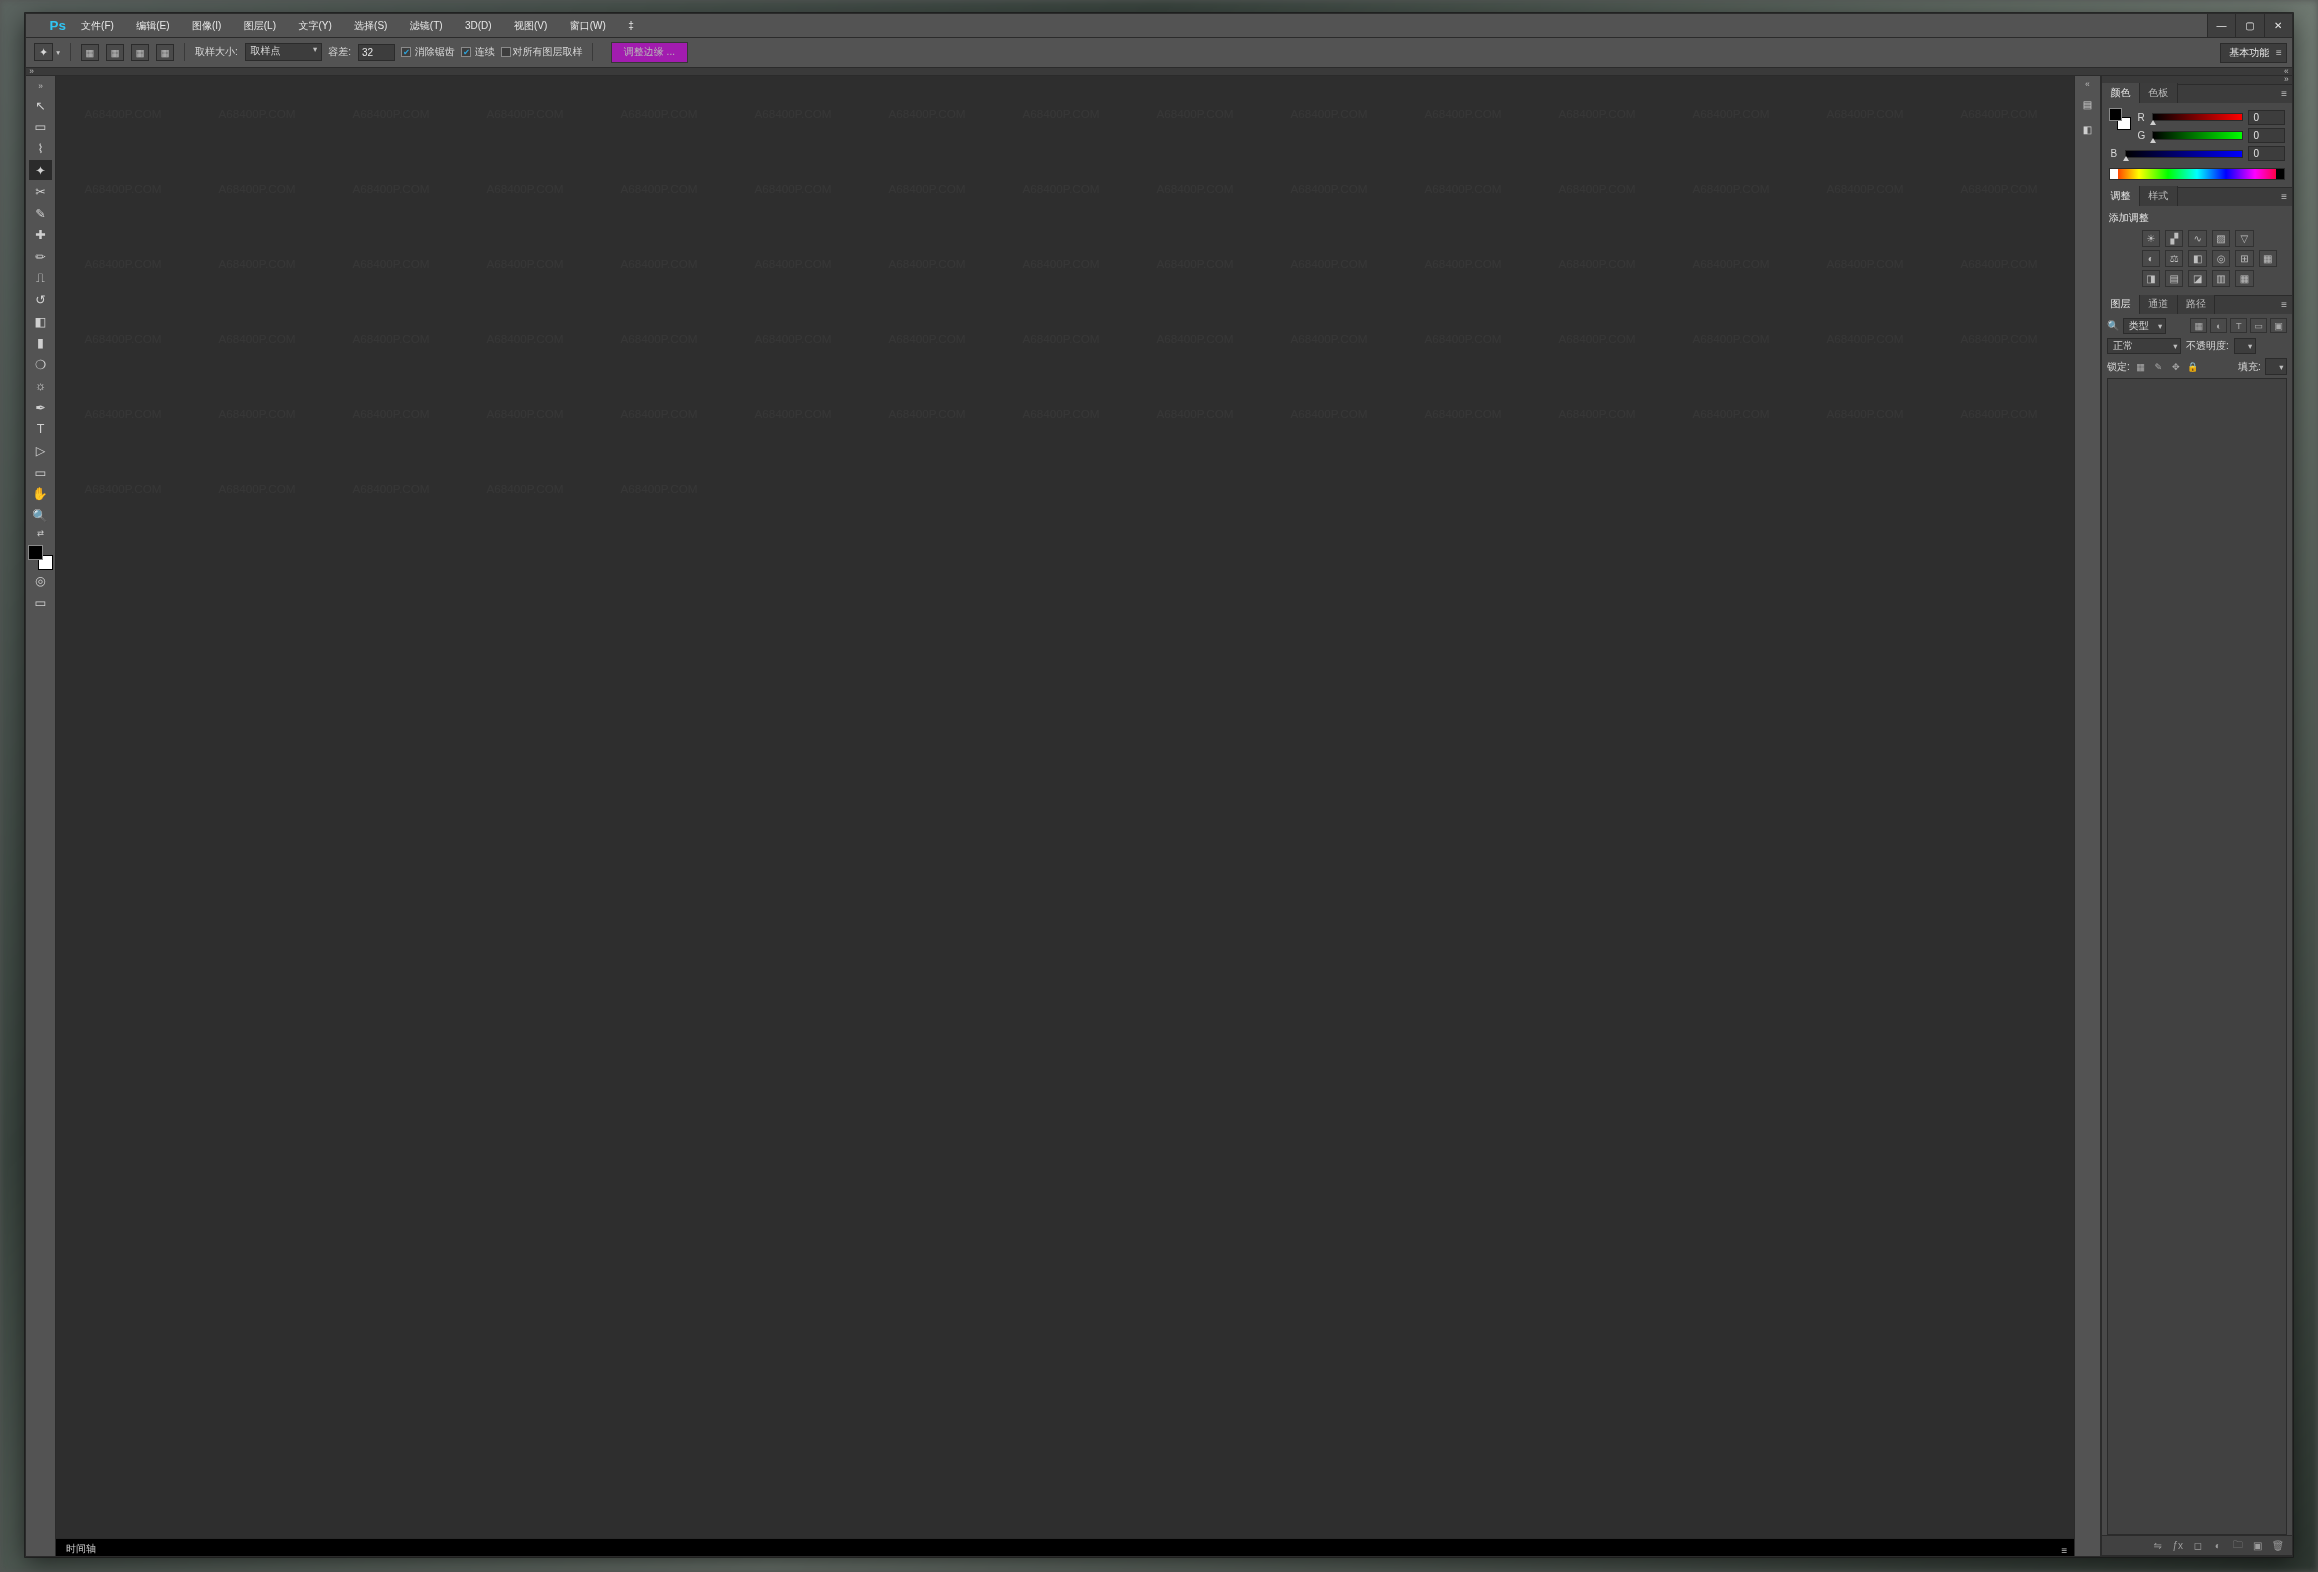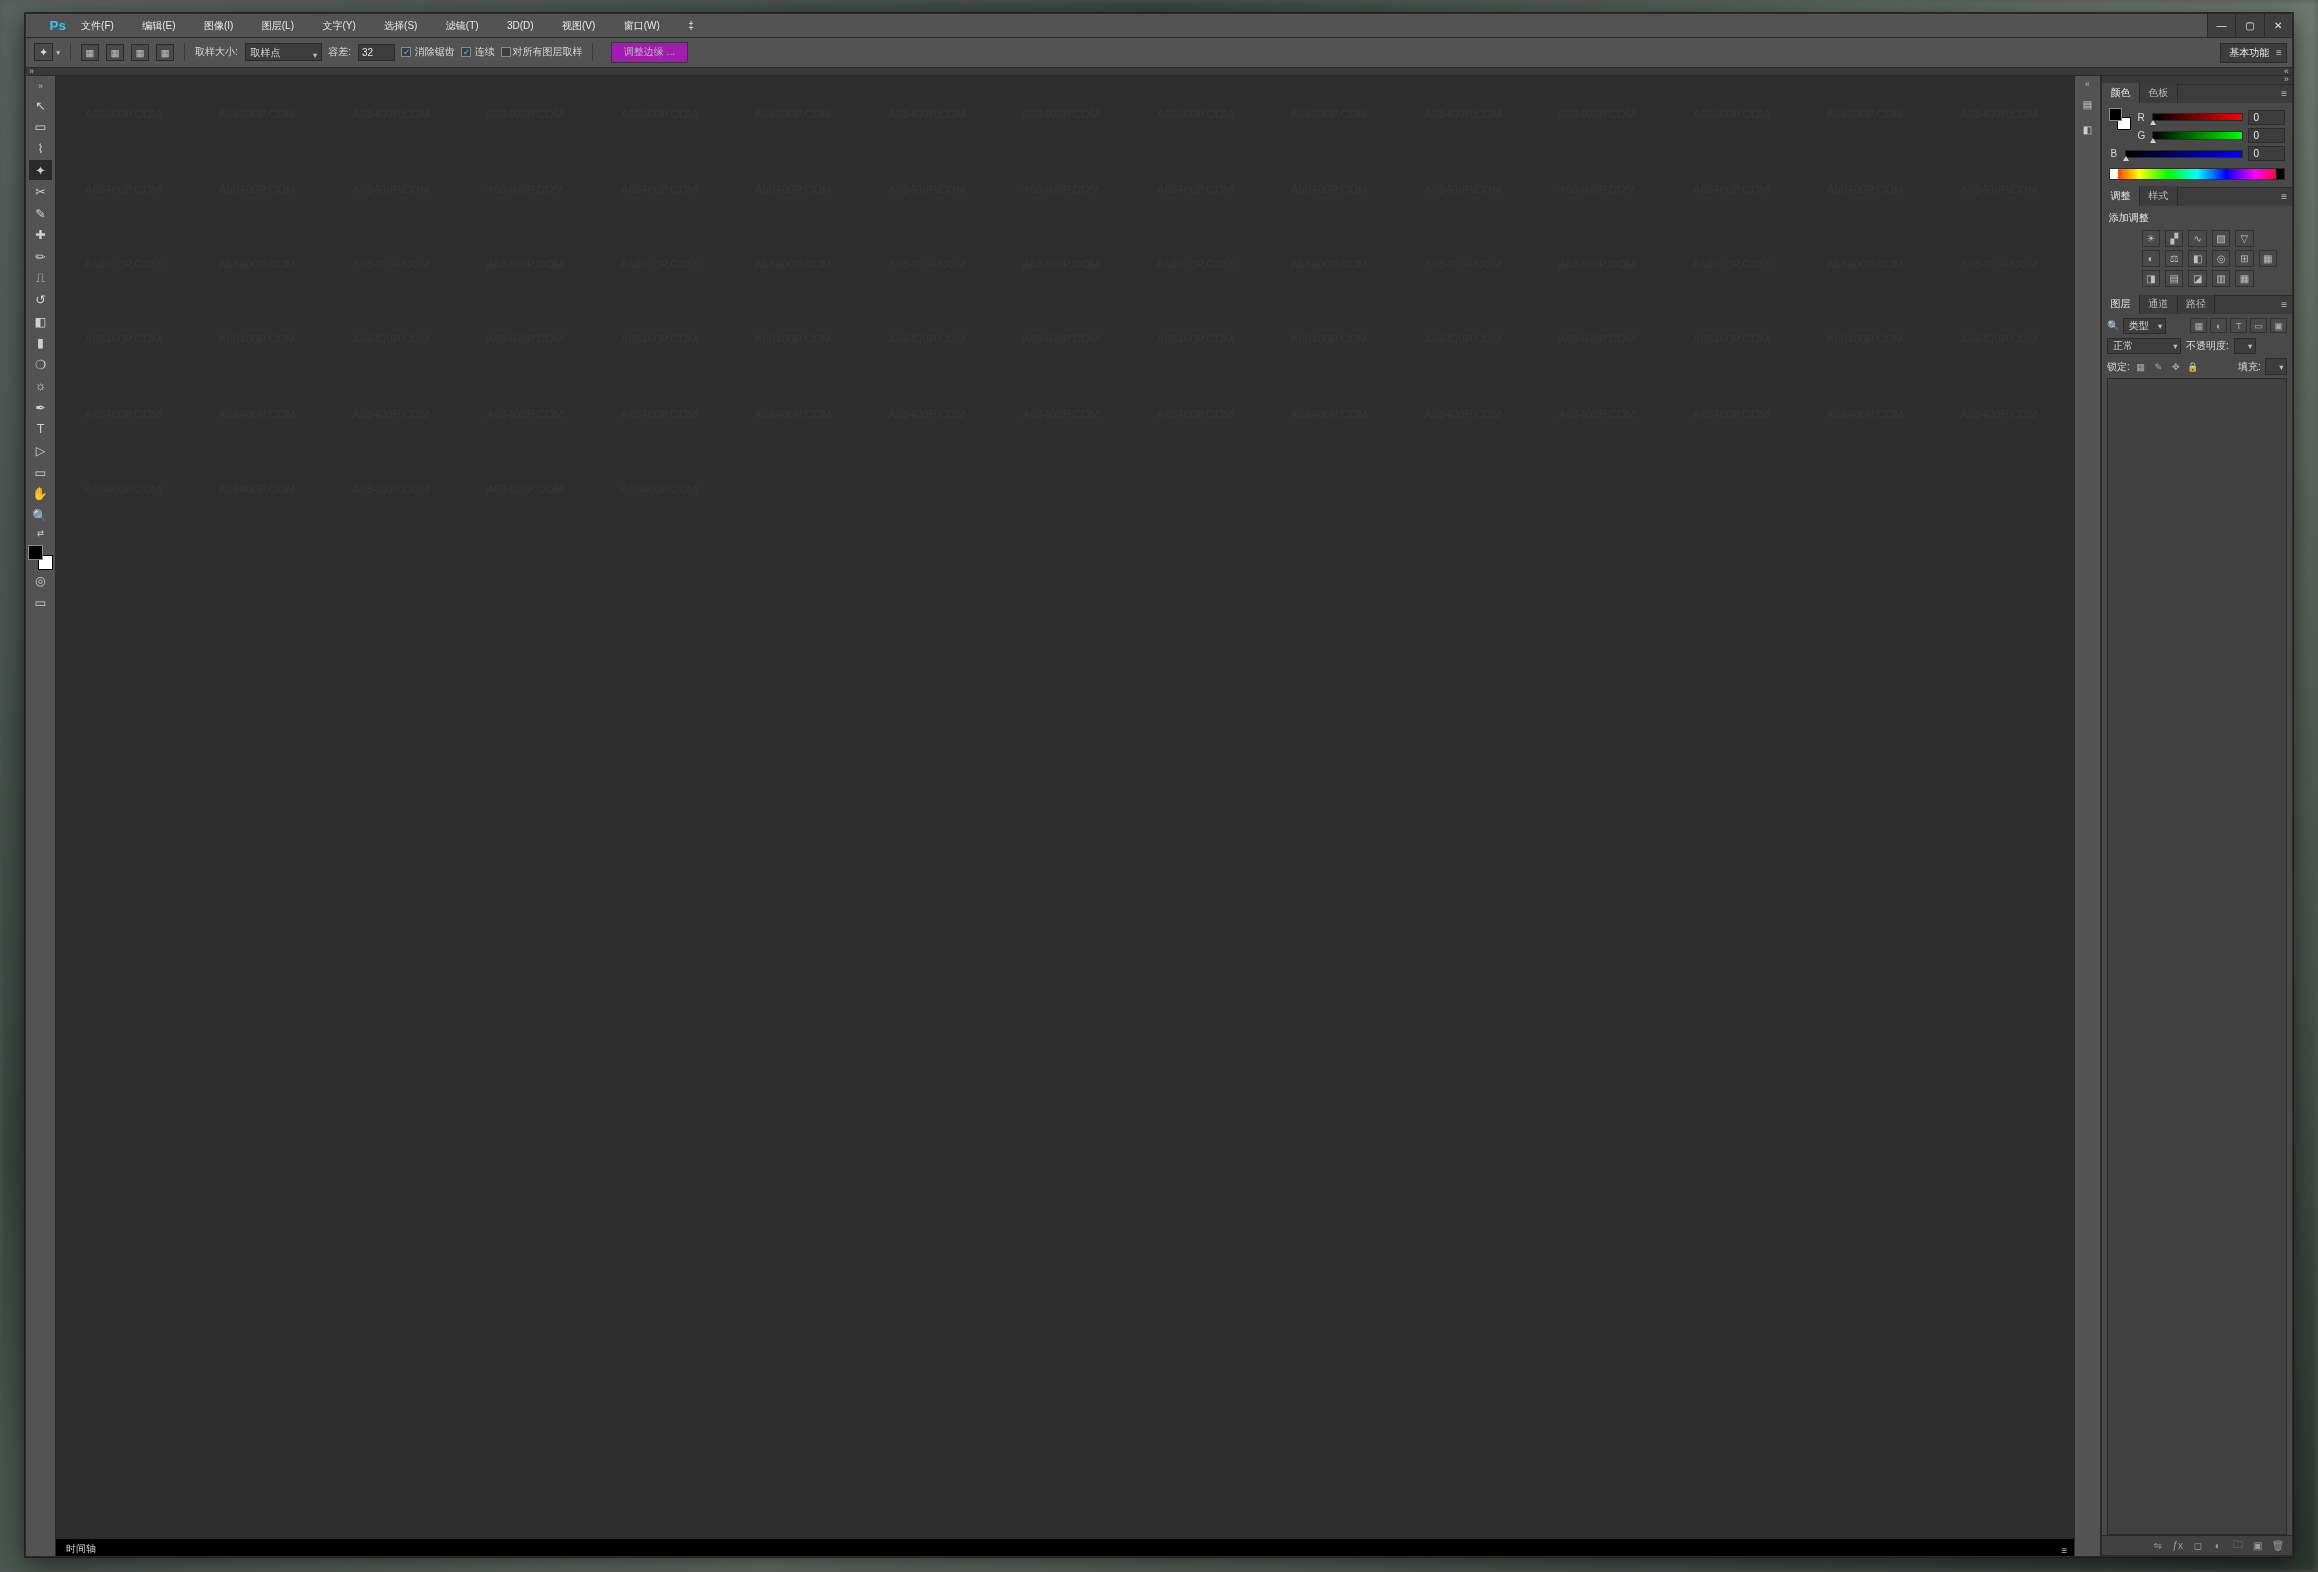--- a/index.html
+++ b/index.html
@@ -30,21 +30,21 @@
     background: #535353;
     display: flex; align-items: center;
     border-bottom: 0.8px solid #2b2b2b;
   }
   .ps-logo {
     width: 23.4px; height: 23.4px; display:flex; align-items:center; justify-content:center;
     font-weight:700; font-size:13.4px; color:#31c5f4;
     font-family: Arial, sans-serif;
     margin-left: 20px;
   }
-  .menubar { display:flex; align-items:center; gap:15px; margin-left:5px; }
+  .menubar { display:flex; align-items:center; gap:9px; margin-left:5px; }
   .menu-item { padding: 2.5px 6.7px; color:#e8e8e8; cursor:default; white-space:nowrap; }
   .win-controls { margin-left:auto; display:flex; gap:0; height:100%; }
   .win-btn {
     width:28.4px; display:flex; align-items:center; justify-content:center;
     color:#e8e8e8; font-size:10px; background:#3f3f3f; border-left:0.8px solid #2b2b2b;
   }
   
   .optionsbar {
     height: 30px;
     background: #535353;
@@ -58,21 +58,21 @@
   }
   .opt-dd-caret { font-size:7.5px; color:#c8c8c8; margin-left:-3.3px; }
   .opt-sep { width:0.8px; height:18.4px; background:#3a3a3a; margin:0 3.3px;}
   .opt-iconbtn {
     width:18.4px; height:16.7px; background:#4a4a4a; border:0.8px solid #2b2b2b;
     display:flex; align-items:center; justify-content:center; font-size:9.2px; color:#bfbfbf;
   }
   .opt-label { color:#d7d7d7; white-space:nowrap; }
   .opt-select {
     height:18.4px; background:#3d3d3d; border:0.8px solid #2b2b2b; color:#d7d7d7;
-    padding:16px 15px 0 5px; position:relative; min-width:77px; display:flex; align-items:flex-end;
+    padding:0 15px 0 5px; position:relative; min-width:77px; display:flex; align-items:flex-start;
   }
   .opt-select::after { content:"▾"; position:absolute; right:3.3px; font-size:8.4px; color:#bfbfbf;}
   .opt-input {
     width:37px; height:16.7px; background:#3d3d3d; border:0.8px solid #2b2b2b;
     color:#e6e6e6; padding:0 3.3px; display:flex; align-items:center;
   }
   .opt-check { width:10px; height:10px; border:0.8px solid #8a8a8a; background:#3d3d3d; display:inline-flex; align-items:center; justify-content:center; font-size:8.4px; color:#2ea3d8; }
   .opt-check.checked::before { content:"✔"; }
   .opt-button-muted {
     padding:2.5px 11.7px; background:#a21caf; border:0.8px solid #363636; color:#b8b8b8;margin-left:8px;

